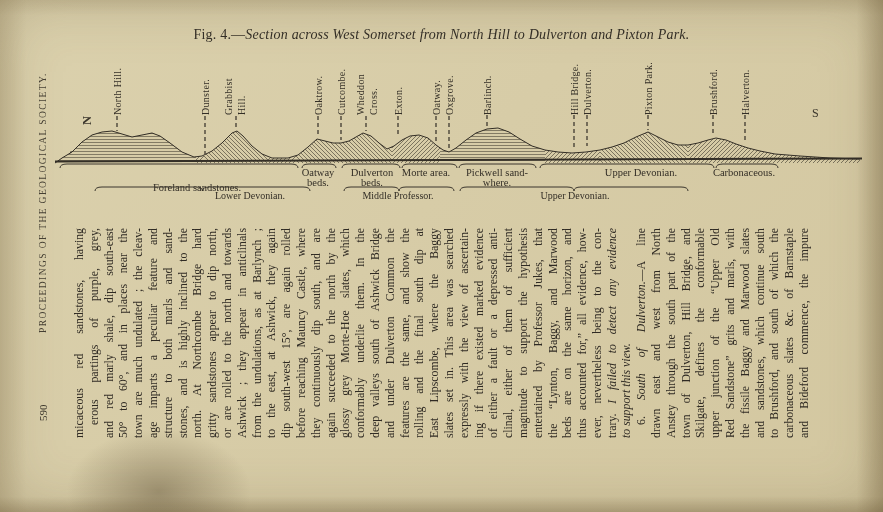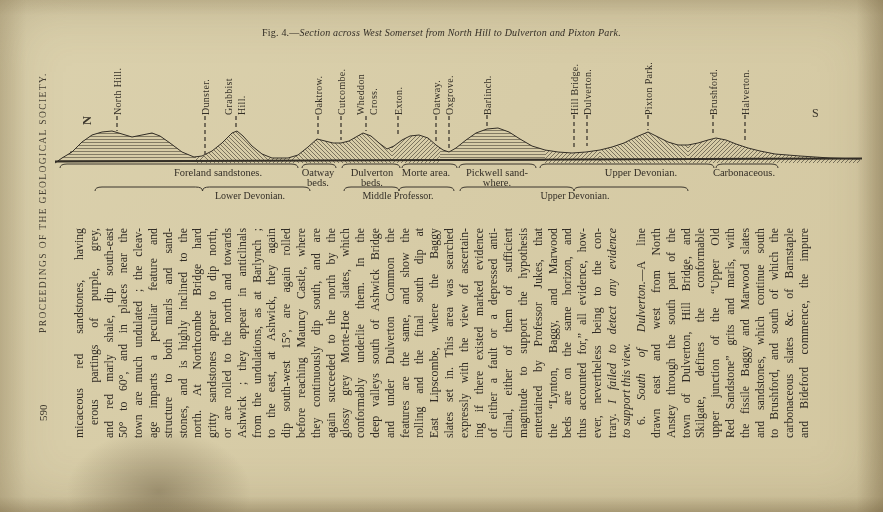--- a/index.html
+++ b/index.html
@@ -15,21 +15,21 @@
       linear-gradient(90deg, rgba(120,100,60,.18) 0%, rgba(120,100,60,0) 3%, rgba(120,100,60,0) 97%, rgba(95,75,40,.30) 100%),
       linear-gradient(0deg, rgba(95,75,40,.28) 0%, rgba(95,75,40,0) 3%, rgba(95,75,40,0) 97%, rgba(120,100,60,.15) 100%),
       linear-gradient(135deg,#dbd1ad 0%,#d7cca7 45%,#d3c7a0 100%);
     box-shadow: inset 0 0 60px rgba(92,74,44,.28);
   }
   .rot{position:absolute;transform-origin:0 0;transform:rotate(-90deg);white-space:nowrap;}
   #running-header{left:38px;top:333px;font-size:9.5px;letter-spacing:1.4px;color:#453f33;}
   #page-number{left:37px;top:421px;font-size:11px;color:#3b362c;}
   #figure-title{
     position:absolute;top:27px;left:0;width:883px;text-align:center;
-    font-size:10px;color:#332e26;letter-spacing:.2px;
+    font-size:14px;color:#332e26;letter-spacing:.2px;
   }
   #figure-title .it{font-style:italic;}
   #n-marker{left:80px;top:125px;font-size:12.5px;font-weight:bold;color:#3b362c;}
   #s-marker{position:absolute;left:812px;top:106px;font-size:12px;color:#3b362c;}
   #sea-label{position:absolute;left:69px;top:150px;font-size:9.5px;font-style:italic;font-weight:bold;color:#332e26;}
   .vlabel{
     position:absolute;transform-origin:0 0;transform:rotate(-90deg);
     white-space:nowrap;font-size:10px;line-height:11px;letter-spacing:.3px;color:#332e26;
   }
   #section-svg{position:absolute;left:0;top:0;}
@@ -136,21 +136,21 @@
     <div class="vlabel" style="left: 431px; top: 115px;">Oatway.</div>
     <div class="vlabel" style="left: 444px; top: 115px;">Oxgrove.</div>
     <div class="vlabel" style="left: 482px; top: 115px;">Barlinch.</div>
     <div class="vlabel" style="left: 569px; top: 115px;">Hill Bridge.</div>
     <div class="vlabel" style="left: 582px; top: 115px;">Dulverton.</div>
     <div class="vlabel" style="left: 643px; top: 115px;">Pixton Park.</div>
     <div class="vlabel" style="left: 708px; top: 115px;">Brushford.</div>
     <div class="vlabel" style="left: 740px; top: 115px;">Halverton.</div>
   </div>
 <div id="captions">
-    <div class="cap cap1" style="left: 218px;">
+    <div class="cap cap1" style="left: 197px; margin-top: 15px;">
       <div>Foreland sandstones.</div>
     </div>
     <div class="cap cap1" style="left: 318px;">
       <div>Oatway</div>
       <div>beds.</div>
     </div>
     <div class="cap cap1" style="left: 372px;">
       <div>Dulverton</div>
       <div>beds.</div>
     </div>

